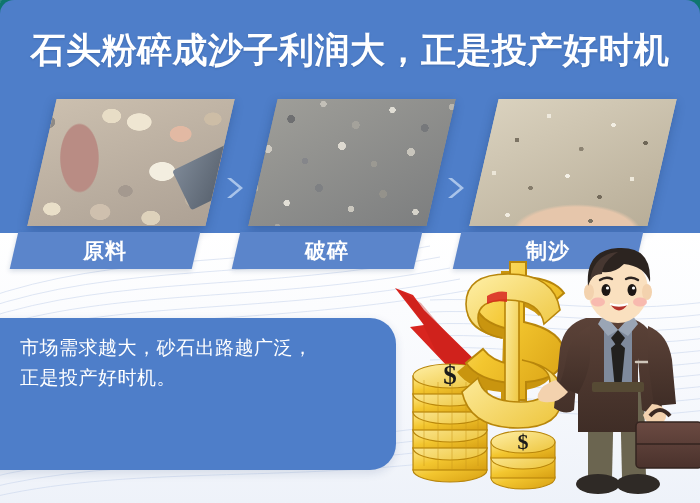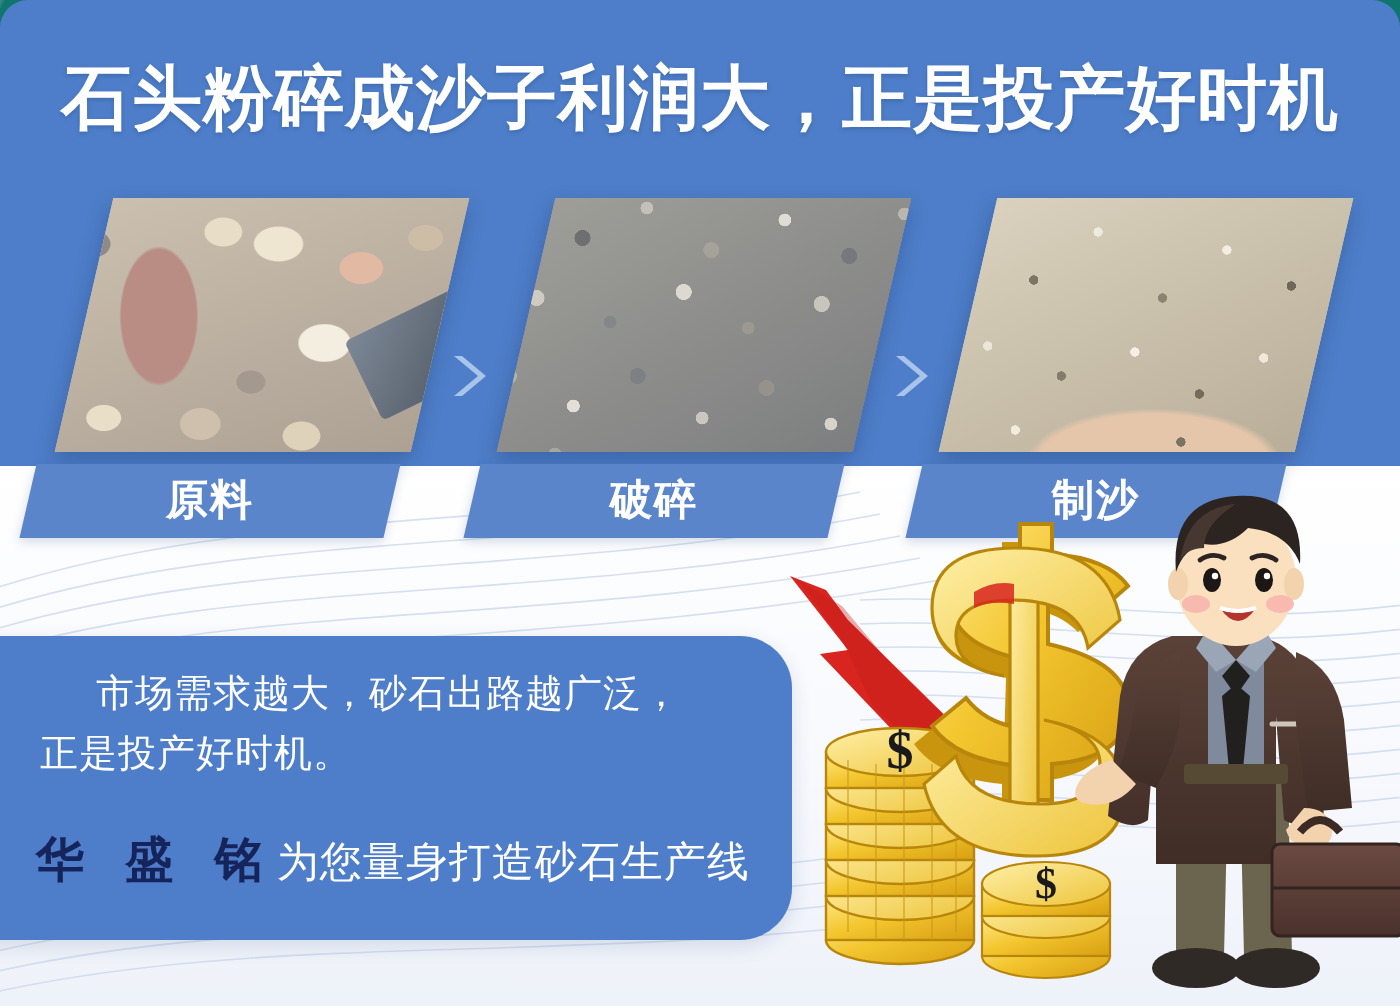--- a/index.html
+++ b/index.html
@@ -200,21 +200,21 @@
   }
   .promo-line {
     position:absolute;
     left:32px;
     color:#ffffff;
     font-size:19px;
     line-height:28px;
     letter-spacing:0.5px;
     white-space:nowrap;
   }
-  .pl-1 { top:16px;margin-left:28px; }
+  .pl-1 { top:16px; }
   .pl-2 { top:46px; }
   .promo-brandline {
     position:absolute;
     left:30px; top:96px;
     white-space:nowrap;
     line-height:34px;
   }
   .brand {
     color:#15255c;
     font-size:24px;
@@ -311,23 +311,20 @@
   <svg class="art" viewBox="0 0 700 503" preserveAspectRatio="none" aria-hidden="true">
     <g>
       <path d="M395,288 L424,325 L410,327 L468,388 L487,372 L424,310 L413,295 Z" fill="#d8251f"></path>
       <path d="M399,290 L421,320 L437,354 L472,384 L486,371 L447,334 L421,303 Z" fill="#c41d18" opacity="0.35"></path>
     </g>
   </svg>
 
   <div class="promo">
     <div class="promo-line pl-1">市场需求越大，砂石出路越广泛，</div>
     <div class="promo-line pl-2">正是投产好时机。</div>
-    <div class="promo-brandline">
-      <span class="brand">华 盛 铭</span><span class="brand-tail">为您量身打造砂石生产线</span>
-    </div>
   </div>
 
   <svg class="art-front" viewBox="0 0 700 503" preserveAspectRatio="none" aria-hidden="true">
 
     <defs>
       <linearGradient id="goldG" x1="0" y1="0" x2="1" y2="1">
         <stop offset="0%" stop-color="#ffe98a"></stop>
         <stop offset="45%" stop-color="#f3c62f"></stop>
         <stop offset="100%" stop-color="#d79f12"></stop>
       </linearGradient>

